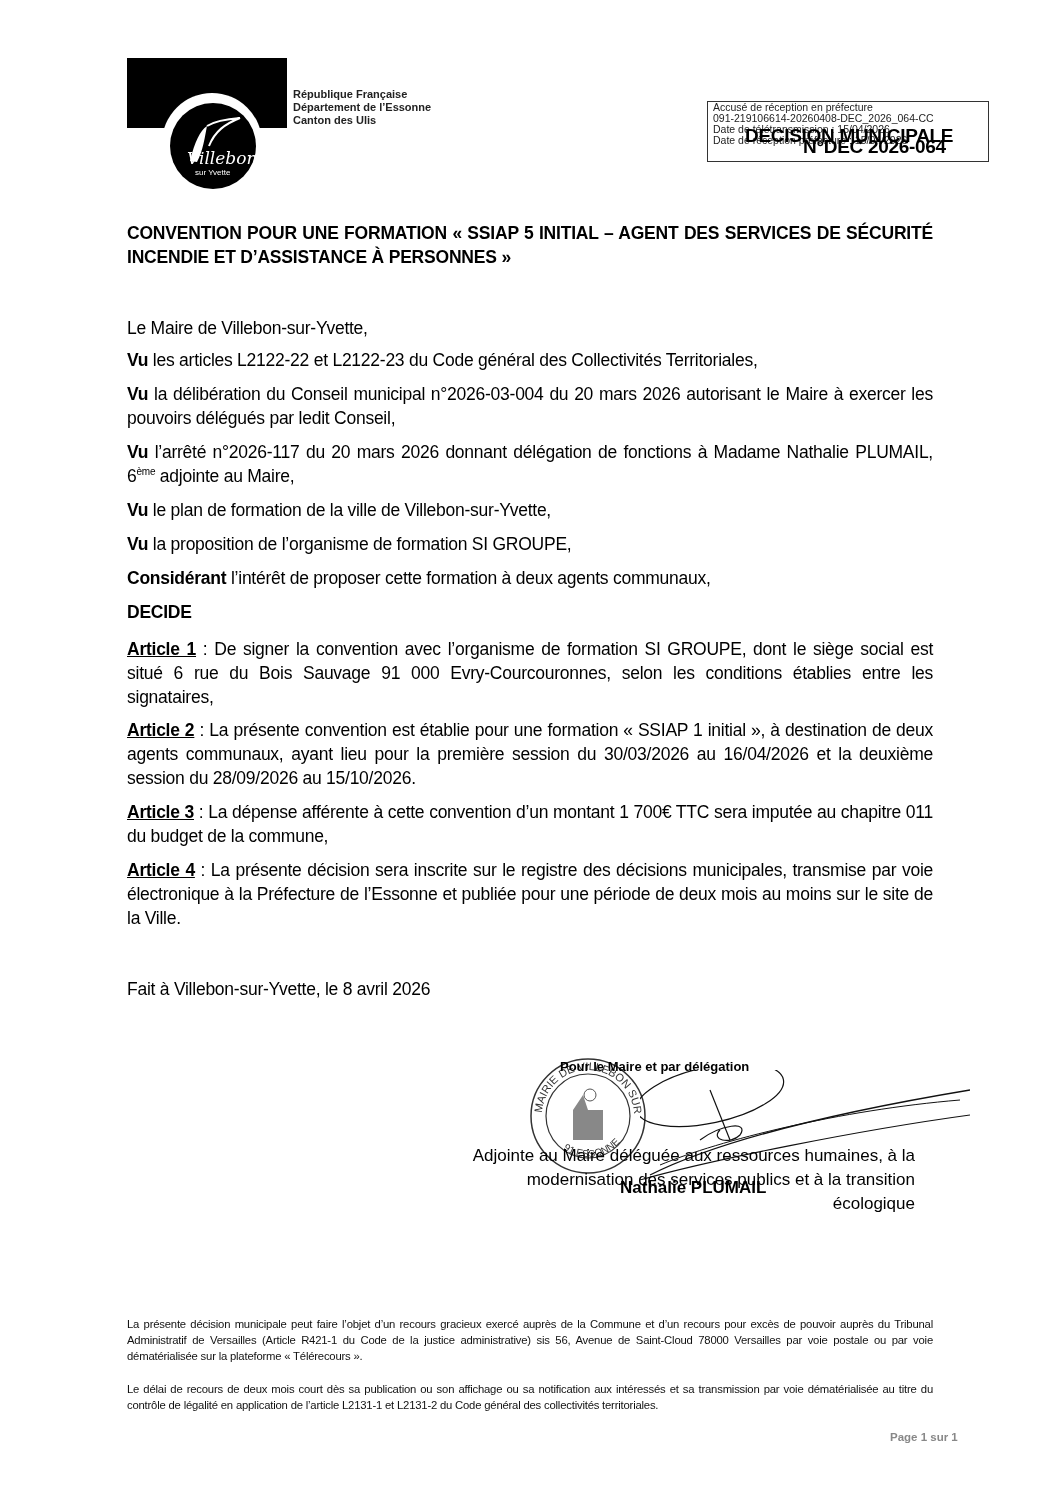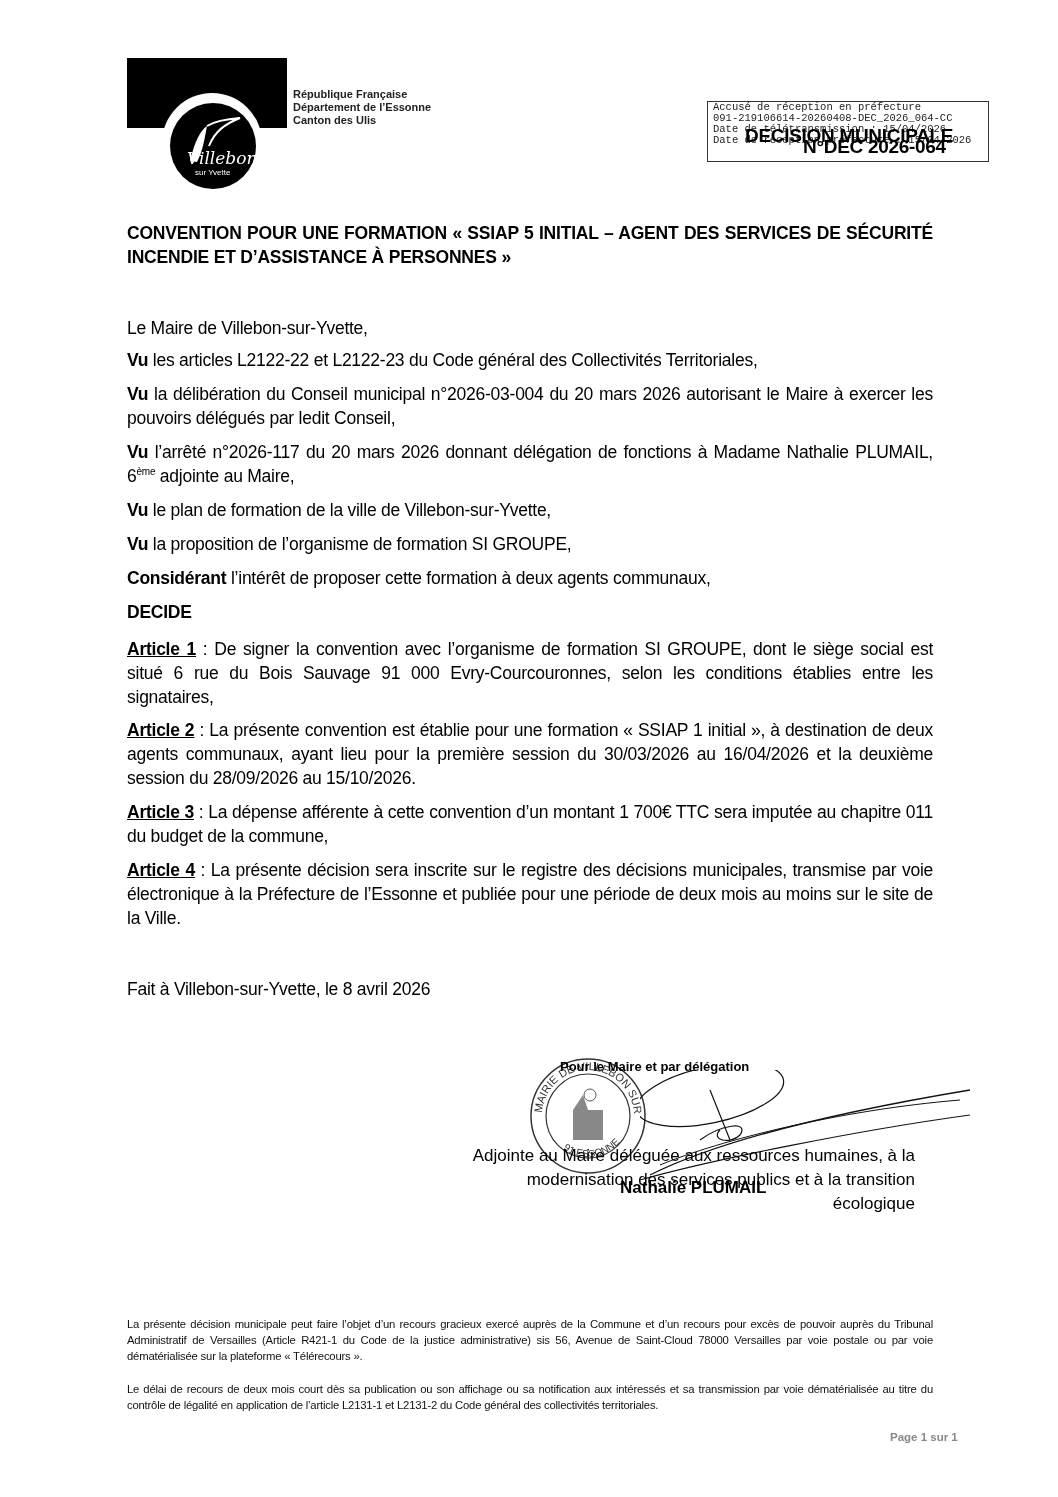--- a/index.html
+++ b/index.html
@@ -12,21 +12,21 @@
   #logo .band { position:absolute; left:0; top:0; width:160px; height:70px; background:#000; }
   #logo .arch { position:absolute; left:35px; top:35px; width:100px; height:100px; border-radius:50%; background:#fff; }
   #logo .disk { position:absolute; left:43px; top:45px; width:86px; height:86px; border-radius:50%; background:#000; }
   #logo .word { position:absolute; left:60px; top:90px; color:#fff; font-family:"DejaVu Serif", serif; font-style:italic; font-size:17px; }
   #logo .sub { position:absolute; left:68px; top:110px; color:#fff; font-size:8px; }
   #logo .swoosh { position:absolute; left:58px; top:58px; }
 
   .rep { left: 293px; top: 88px; font-size: 11px; font-weight: bold; line-height: 13px; color:#222; }
 
   
-  .stamp { left: 707px; top: 101px; width: 280px; height: 59px; border: 1px solid #333; font-family: Liberation Mono, monospace; }
+  .stamp { left: 707px; top: 101px; width: 280px; height: 59px; border: 1px solid #333; }
   .stamp .ln { font-size: 10.5px; line-height: 11px; color:#222; padding-left: 5px; }
   .dec-title { left: 745px; top: 125px; font-size: 19px; font-weight: bold; letter-spacing: -0.3px; }
   .dec-num { left: 803px; top: 136px; font-size: 19px; font-weight: bold; letter-spacing: -0.3px; }
 
   .conv-title { left: 127px; top: 221px; width: 806px; font-size: 17.5px; font-weight: bold;
                 line-height: 24px; text-align: justify; letter-spacing: -0.2px; }
 
   .body-p { left: 127px; width: 806px; font-size: 17.5px; line-height: 24px; text-align: justify; letter-spacing:-0.25px; }
   .body-p b { font-weight: bold; }
   .art { font-weight: bold; text-decoration: underline; }

